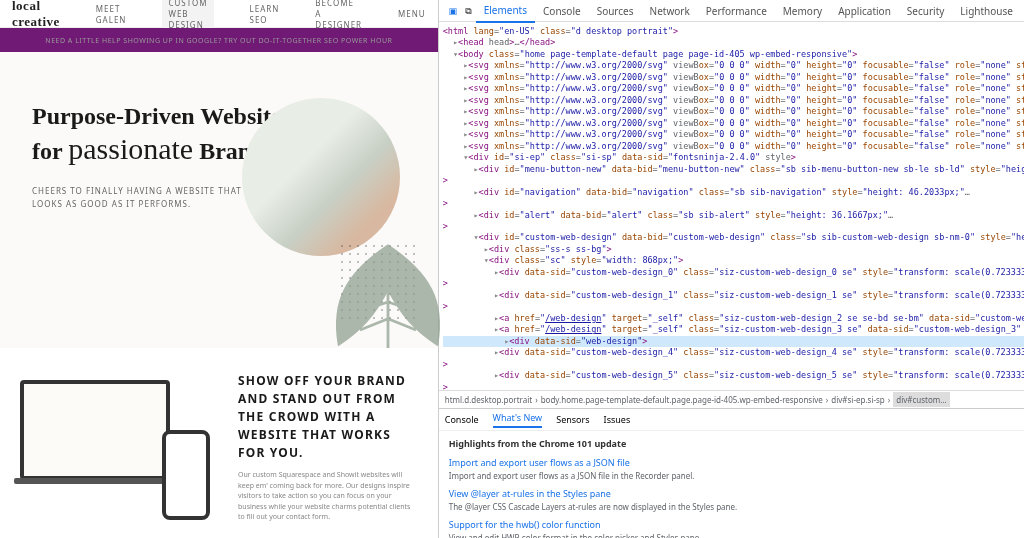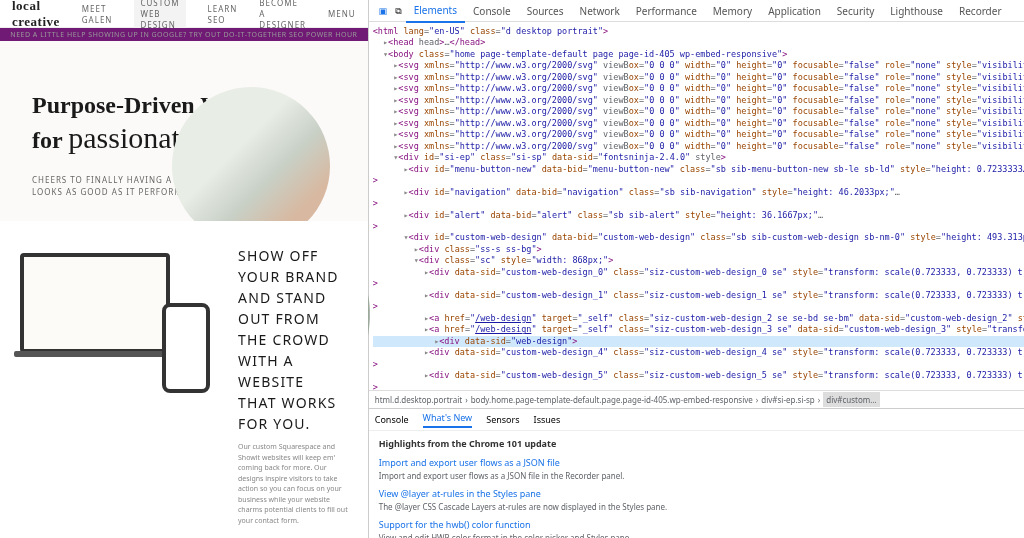--- a/index.html
+++ b/index.html
@@ -1,38 +1,38 @@
 <!DOCTYPE html>
 <html><head>
 <meta charset="utf-8">
 <style>
 *{box-sizing:border-box;margin:0;padding:0}
 body{font-family:system-ui,-apple-system,sans-serif;font-size:11px;background:#fff;width:1024px;height:538px;overflow:hidden;display:flex}
 .left{width:478px;height:538px;background:#fff;display:flex;flex-direction:column}
-.nav{height:28px;display:flex;align-items:center;padding:0 12px;gap:22px;border-bottom:1px solid #eee;background:#fff}
+.nav{height:28px;display:flex;align-items:center;padding:0 12px;gap:36px;border-bottom:1px solid #eee;background:#fff}
 .logo{font-family:Georgia,serif;font-size:13px;font-weight:600;letter-spacing:.5px;color:#222}
 .nav-item{font-size:8px;letter-spacing:1px;color:#666;cursor:pointer}
 .nav-item.active{background:#f3f3f3;padding:3px 6px}
 .banner{height:24px;background:#701a75;font-size:7px;letter-spacing:.5px;color:#999;display:flex;align-items:center;justify-content:center}
 .hero{position:relative;height:296px;background:#fbfaf8;padding:50px 0 0 32px}
 .hero h1{font-family:Georgia,serif;font-size:24px;font-weight:700;color:#1a1a1a;line-height:1.2}
 .hero h1 .script{font-family:'Brush Script MT',cursive;font-weight:normal;font-size:30px}
 .hero .sub{font-size:8px;letter-spacing:1px;color:#666;margin-top:18px;line-height:1.6;max-width:210px}
 .cta{display:inline-flex;align-items:center;margin-top:18px;background:#d5dce8;color:#4a5a7a;font-size:8px;letter-spacing:1px;padding:8px 28px;border-radius:16px;cursor:pointer}
 .cta .arr{margin-left:20px}
 .circle{position:absolute;right:38px;top:46px;width:158px;height:158px;border-radius:50%;background:linear-gradient(135deg,#e8ede6 40%,#c8d0c6 60%,#d8b8a0 80%);overflow:hidden}
 .dots{position:absolute;right:20px;top:190px;width:80px;height:80px;background:radial-gradient(circle,#333 1px,transparent 1px);background-size:8px 8px;opacity:.3}
 .leaf{position:absolute;right:-20px;top:180px;width:140px;height:120px;color:#8a9a8a;opacity:.7}
 .section2{display:flex;padding:12px 20px;gap:18px;background:#fff}
 .mock{width:200px;height:160px;position:relative}
 .laptop{position:absolute;left:0;top:20px;width:150px;height:100px;background:#fdfbf7;border:4px solid #333;border-radius:4px}
 .laptop::after{content:'';position:absolute;bottom:-8px;left:-10px;width:170px;height:6px;background:#555;border-radius:2px}
 .phone{position:absolute;right:10px;bottom:0;width:48px;height:90px;background:#fff;border:4px solid #333;border-radius:8px}
 .copy{flex:1;padding-top:12px}
-.copy h3{font-size:14px;letter-spacing:1.2px;font-weight:400;color:#1a1a1a;line-height:1.5;max-width:200px}
+.copy h3{font-size:12px;letter-spacing:1.2px;font-weight:700;color:#1a1a1a;line-height:1.5;max-width:200px}
 .copy p{font-size:7px;color:#888;margin-top:8px;line-height:1.5;max-width:200px}
 
 .right{flex:1;height:538px;background:#fff;display:flex;flex-direction:column;border-left:1px solid #ccc;font-size:9px}
 .tabs{height:22px;display:flex;align-items:center;padding-left:6px;border-bottom:1px solid #ddd;gap:0}
 .tab{padding:4px 8px;color:#555;cursor:pointer;font-size:10px}
 .tab.active{color:#1a73e8;border-bottom:2px solid #1a73e8}
 .main{flex:1;display:flex;overflow:hidden}
 .dom{flex:1;overflow:auto;padding:4px;font-family:Menlo,monospace;font-size:8.5px;line-height:1.35;color:#5f6368}
 .dom .line{white-space:pre}
 .tag{color:#881280}

